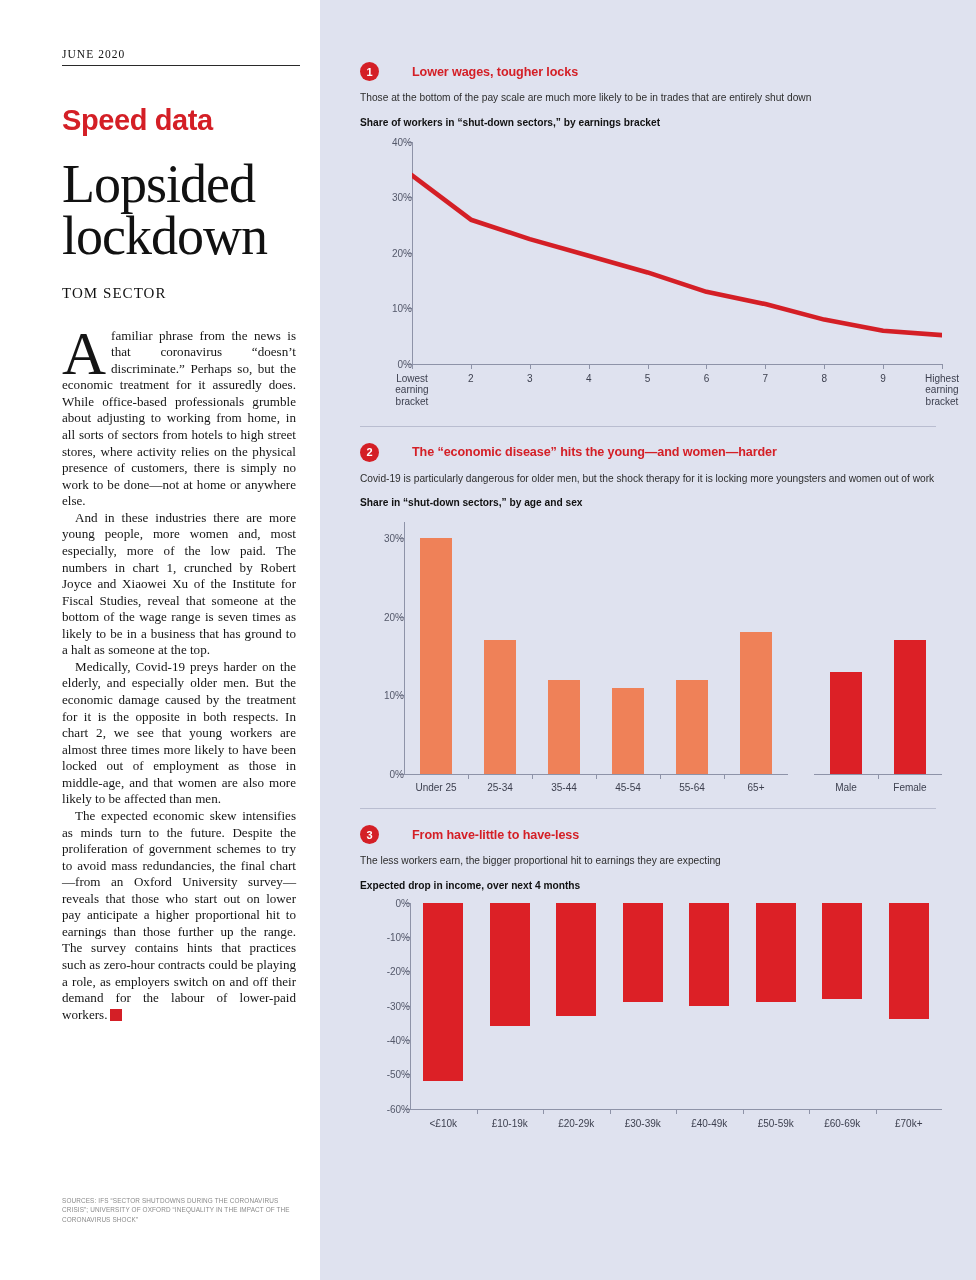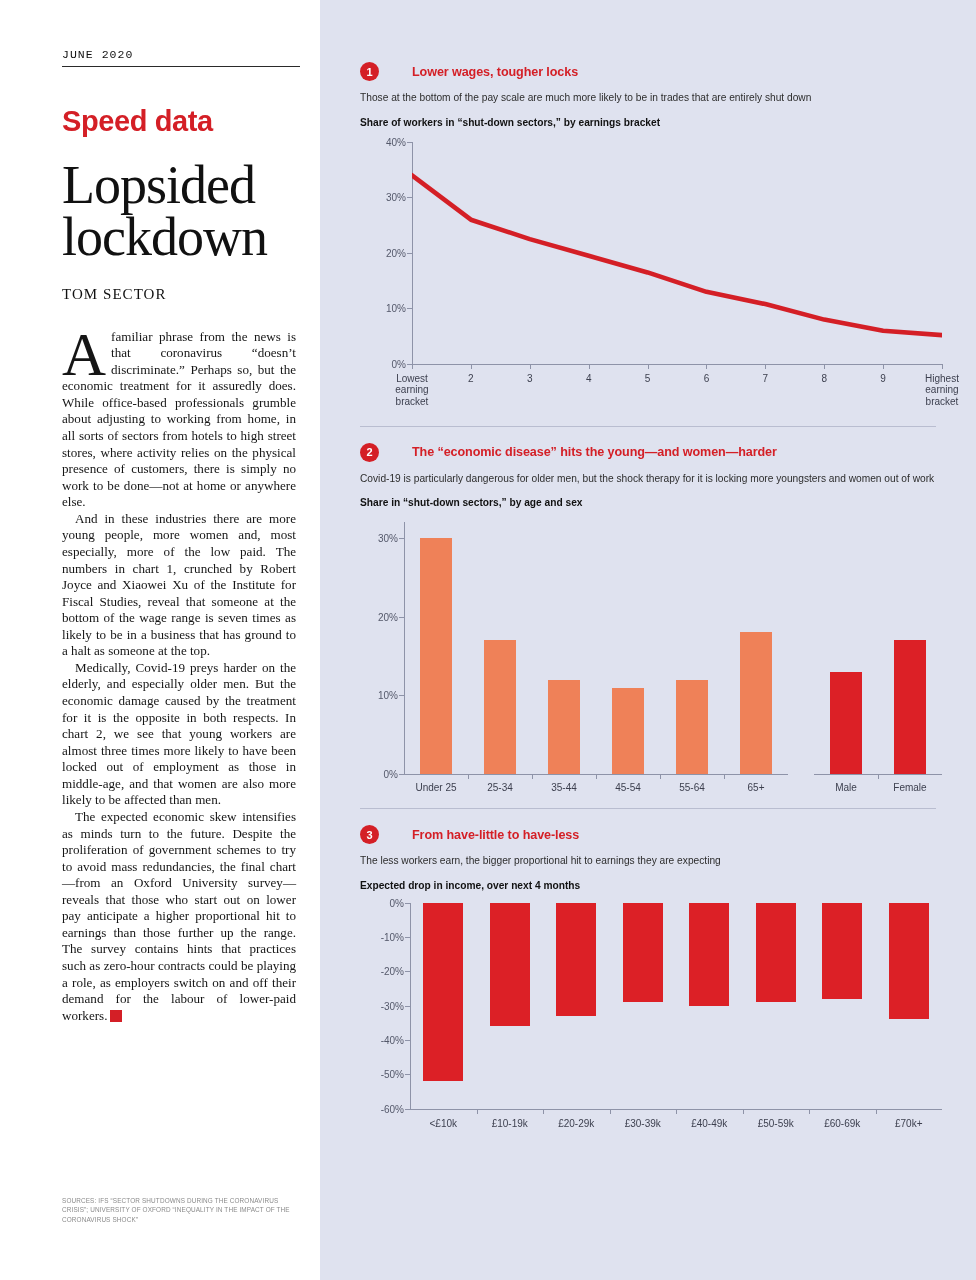--- a/index.html
+++ b/index.html
@@ -11,21 +11,21 @@
   }
   .page { display: flex; width: 976px; height: 1280px; }
 
   
   .left {
     width: 320px; height: 1280px; background: #ffffff;
     padding: 48px 0 0 0; position: relative;
   }
   .kicker-wrap { margin: 0 24px 0 62px; }
   .kicker {
-    font-family: Liberation Mono, monospace;
+    font-family: Liberation Serif, serif;
     font-size: 11.5px; letter-spacing: 0.09em; color: #111;
     padding-bottom: 5px;
   }
   .kicker-rule { border-bottom: 1px solid #2a2a2a; width: 238px; }
 
   .speed-data {
     margin: 38px 0 0 62px;
     font-family: "Liberation Sans", sans-serif;
     font-size: 29px; font-weight: bold; color: #d41f26;
     letter-spacing: -0.4px;
@@ -91,21 +91,21 @@
     line-height: 1.33; max-width: 575px;
   }
   .chart-axis-title {
     margin-top: 12px; font-size: 10.2px; font-weight: bold; color: #111;
   }
   .divider { border-top: 1px solid #b9bdd0; margin: 18px 0 0 0; }
 
   
   .plot { position: relative; }
   .ylabel {
-    position: absolute; right: 100%; margin-right: 6px;
+    position: absolute; right: 100%; margin-right: 0;
     font-size: 10px; color: #54586a; white-space: nowrap;
     transform: translateY(-50%);
   }
   .gridtick {
     position: absolute; left: -5px; width: 5px;
     border-top: 1px solid #8e93a8;
   }
   .axis-v { position: absolute; left: 0; top: 0; bottom: 0; border-left: 1px solid #8e93a8; }
   .axis-h { position: absolute; left: 0; right: 0; border-top: 1px solid #8e93a8; }
   .xtick { position: absolute; top: 0; height: 5px; border-left: 1px solid #8e93a8; }

